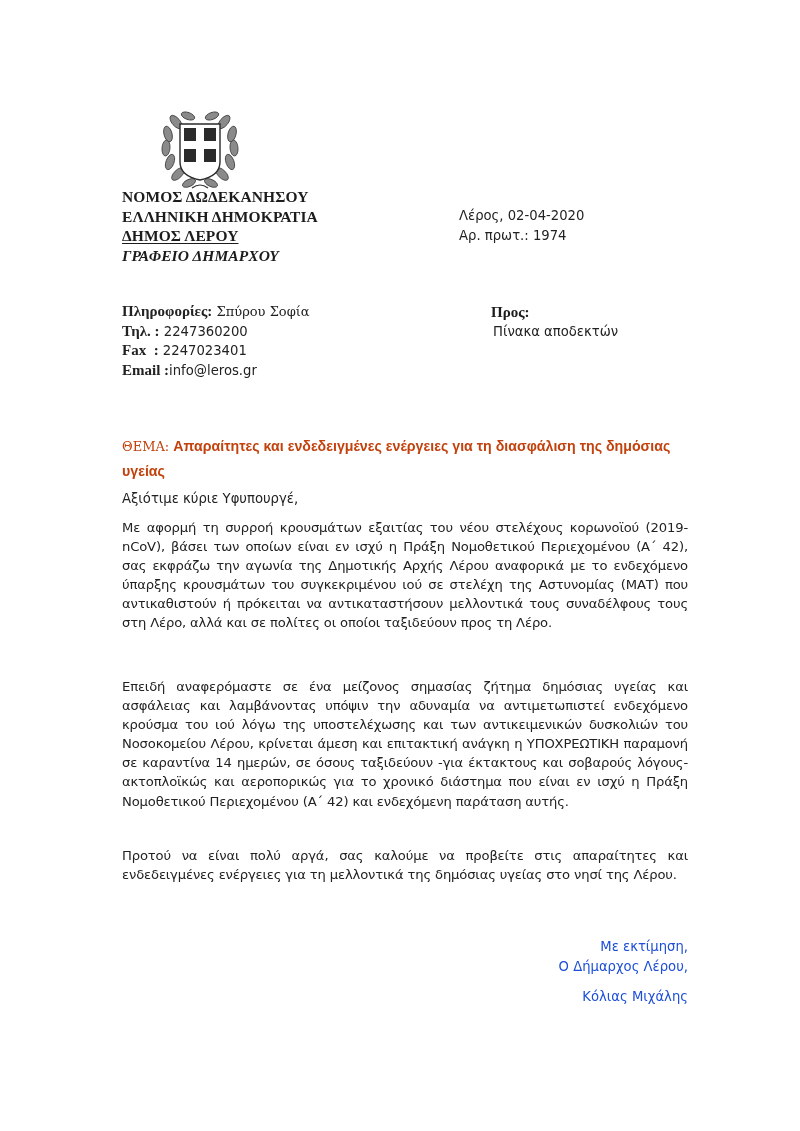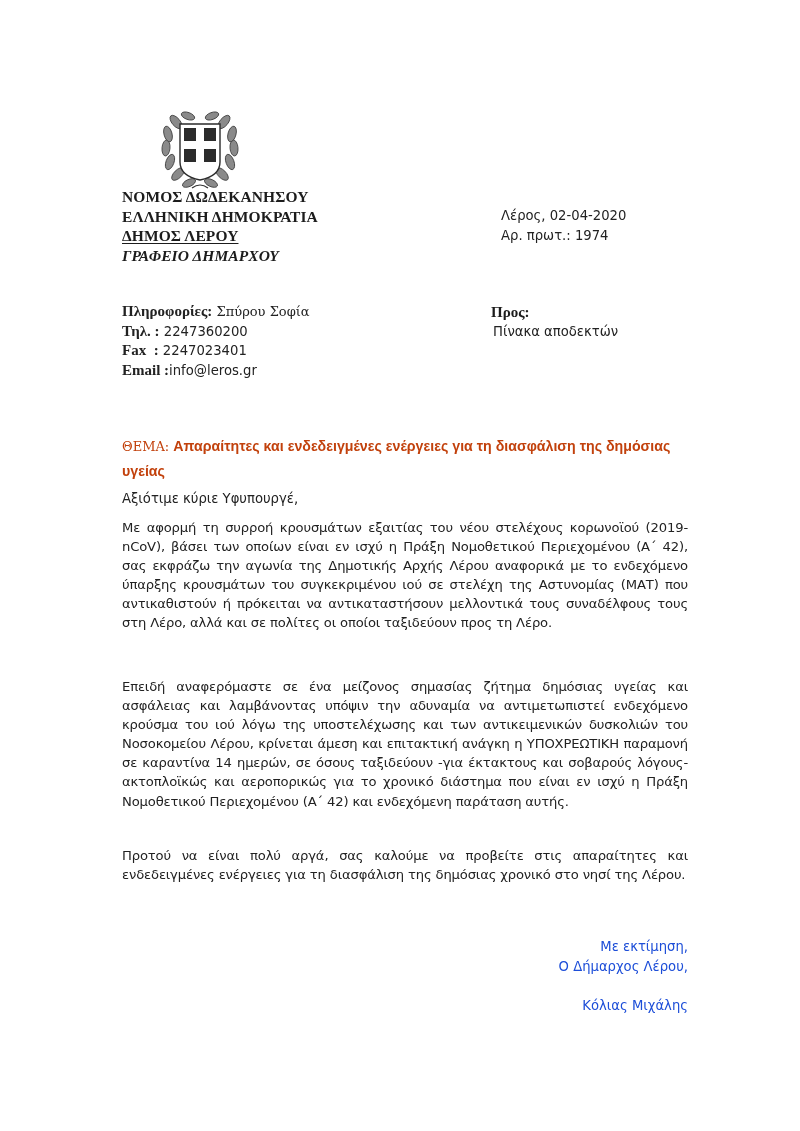--- a/index.html
+++ b/index.html
@@ -8,21 +8,21 @@
     .page { position: absolute; left: 0; top: 0; width: 800px; height: 1131px; background: #ffffff; }
 
     .emblem { position: absolute; left: 158px; top: 110px; width: 84px; height: 84px; }
 
     .org { position: absolute; left: 122px; top: 187px; font-family: "Liberation Serif", serif; font-weight: bold; font-size: 15.5px; line-height: 19.6px; color: #1c1c1c; letter-spacing: 0.1px; }
     .org div { white-space: nowrap; }
     .org .u { text-decoration: underline; text-underline-offset: 2px; }
     .org .i { font-style: italic; }
 
     .meta { position: absolute; left: 459px; top: 206px; font-family: "DejaVu Sans", sans-serif; font-size: 13.2px; line-height: 20px; color: #222; }
-    .meta div { white-space: nowrap; margin-left: 42px; }
+    .meta div { white-space: nowrap; }
 
     .contact { position: absolute; left: 122px; top: 302px; font-size: 13.8px; line-height: 19.6px; color: #222; }
     .contact div { white-space: nowrap; }
     .contact b { font-family: "Liberation Serif", serif; font-weight: bold; font-size: 15px; }
     .contact .v { font-family: "DejaVu Sans", sans-serif; font-size: 13.2px; }
     .contact .vs { font-family: "DejaVu Serif", serif; font-size: 13px; }
 
     .recipient { position: absolute; left: 491px; top: 302px; line-height: 20px; }
     .recipient .lbl { font-family: "Liberation Serif", serif; font-weight: bold; font-size: 15px; color: #1c1c1c; }
     .recipient .val { font-family: "DejaVu Sans", sans-serif; font-size: 13.2px; color: #222; padding-left: 2px; }
@@ -33,21 +33,21 @@
 
     .greeting { position: absolute; left: 122px; top: 489px; font-family: "DejaVu Sans", sans-serif; font-size: 13.2px; line-height: 19px; white-space: nowrap; }
 
     .para { position: absolute; left: 122px; width: 566px; font-family: "DejaVu Sans", sans-serif; font-size: 13.15px; line-height: 19.1px; text-align: justify; color: #222; letter-spacing: -0.15px; }
     .p1 { top: 518px; }
     .p2 { top: 677px; }
     .p3 { top: 846px; }
 
     .closing { position: absolute; right: 112px; top: 937px; text-align: right; font-family: "DejaVu Sans", sans-serif; font-size: 13.2px; line-height: 20px; color: #1d4ed8; }
     .closing div { white-space: nowrap; }
-    .closing .signer { margin-top: 19px; }
+    .closing .signer { margin-top: 10px; }
   </style>
 </head>
 <body>
 
 <div class="page">
 
   <svg class="emblem" viewBox="0 0 84 84" xmlns="http://www.w3.org/2000/svg">
 
     <g fill="#8a8a8a" stroke="#3a3a3a" stroke-width="0.8">
       <ellipse cx="12" cy="52" rx="4" ry="8" transform="rotate(20 12 52)"></ellipse>
@@ -99,21 +99,21 @@
   </div>
 
   <div class="subject">
     <span class="lbl" style="white-space:pre">ΘΕΜΑ: </span><span class="txt">Απαραίτητες και ενδεδειγμένες ενέργειες για τη διασφάλιση της δημόσιας υγείας</span>
   </div>
 
   <div class="greeting">Αξιότιμε κύριε Υφυπουργέ,</div>
 
   <p class="para p1">Με αφορμή τη συρροή κρουσμάτων εξαιτίας του νέου στελέχους κορωνοϊού (2019-nCoV), βάσει των οποίων είναι εν ισχύ η Πράξη Νομοθετικού Περιεχομένου (Α΄ 42), σας εκφράζω την αγωνία της Δημοτικής Αρχής Λέρου αναφορικά με το ενδεχόμενο ύπαρξης κρουσμάτων του συγκεκριμένου ιού σε στελέχη της Αστυνομίας (ΜΑΤ) που αντικαθιστούν ή πρόκειται να αντικαταστήσουν μελλοντικά τους συναδέλφους τους στη Λέρο, αλλά και σε πολίτες οι οποίοι ταξιδεύουν προς τη Λέρο.</p>
   <p class="para p2">Επειδή αναφερόμαστε σε ένα μείζονος σημασίας ζήτημα δημόσιας υγείας και ασφάλειας και λαμβάνοντας υπόψιν την αδυναμία να αντιμετωπιστεί ενδεχόμενο κρούσμα του ιού λόγω της υποστελέχωσης και των αντικειμενικών δυσκολιών του Νοσοκομείου Λέρου, κρίνεται άμεση και επιτακτική ανάγκη η ΥΠΟΧΡΕΩΤΙΚΗ παραμονή σε καραντίνα 14 ημερών, σε όσους ταξιδεύουν -για έκτακτους και σοβαρούς λόγους- ακτοπλοϊκώς και αεροπορικώς για το χρονικό διάστημα που είναι εν ισχύ η Πράξη Νομοθετικού Περιεχομένου (Α΄ 42) και ενδεχόμενη παράταση αυτής.</p>
-  <p class="para p3">Προτού να είναι πολύ αργά, σας καλούμε να προβείτε στις απαραίτητες και ενδεδειγμένες ενέργειες για τη διασφάλιση της δημόσιας χρονικό στο νησί της Λέρου.</p>
+  <p class="para p3">Προτού να είναι πολύ αργά, σας καλούμε να προβείτε στις απαραίτητες και ενδεδειγμένες ενέργειες για τη μελλοντικά της δημόσιας υγείας στο νησί της Λέρου.</p>
 
   <div class="closing">
     <div>Με εκτίμηση,</div>
     <div>Ο Δήμαρχος Λέρου,</div>
     <div class="signer">Κόλιας Μιχάλης</div>
   </div>
 
 </div>
 
 </body></html>

